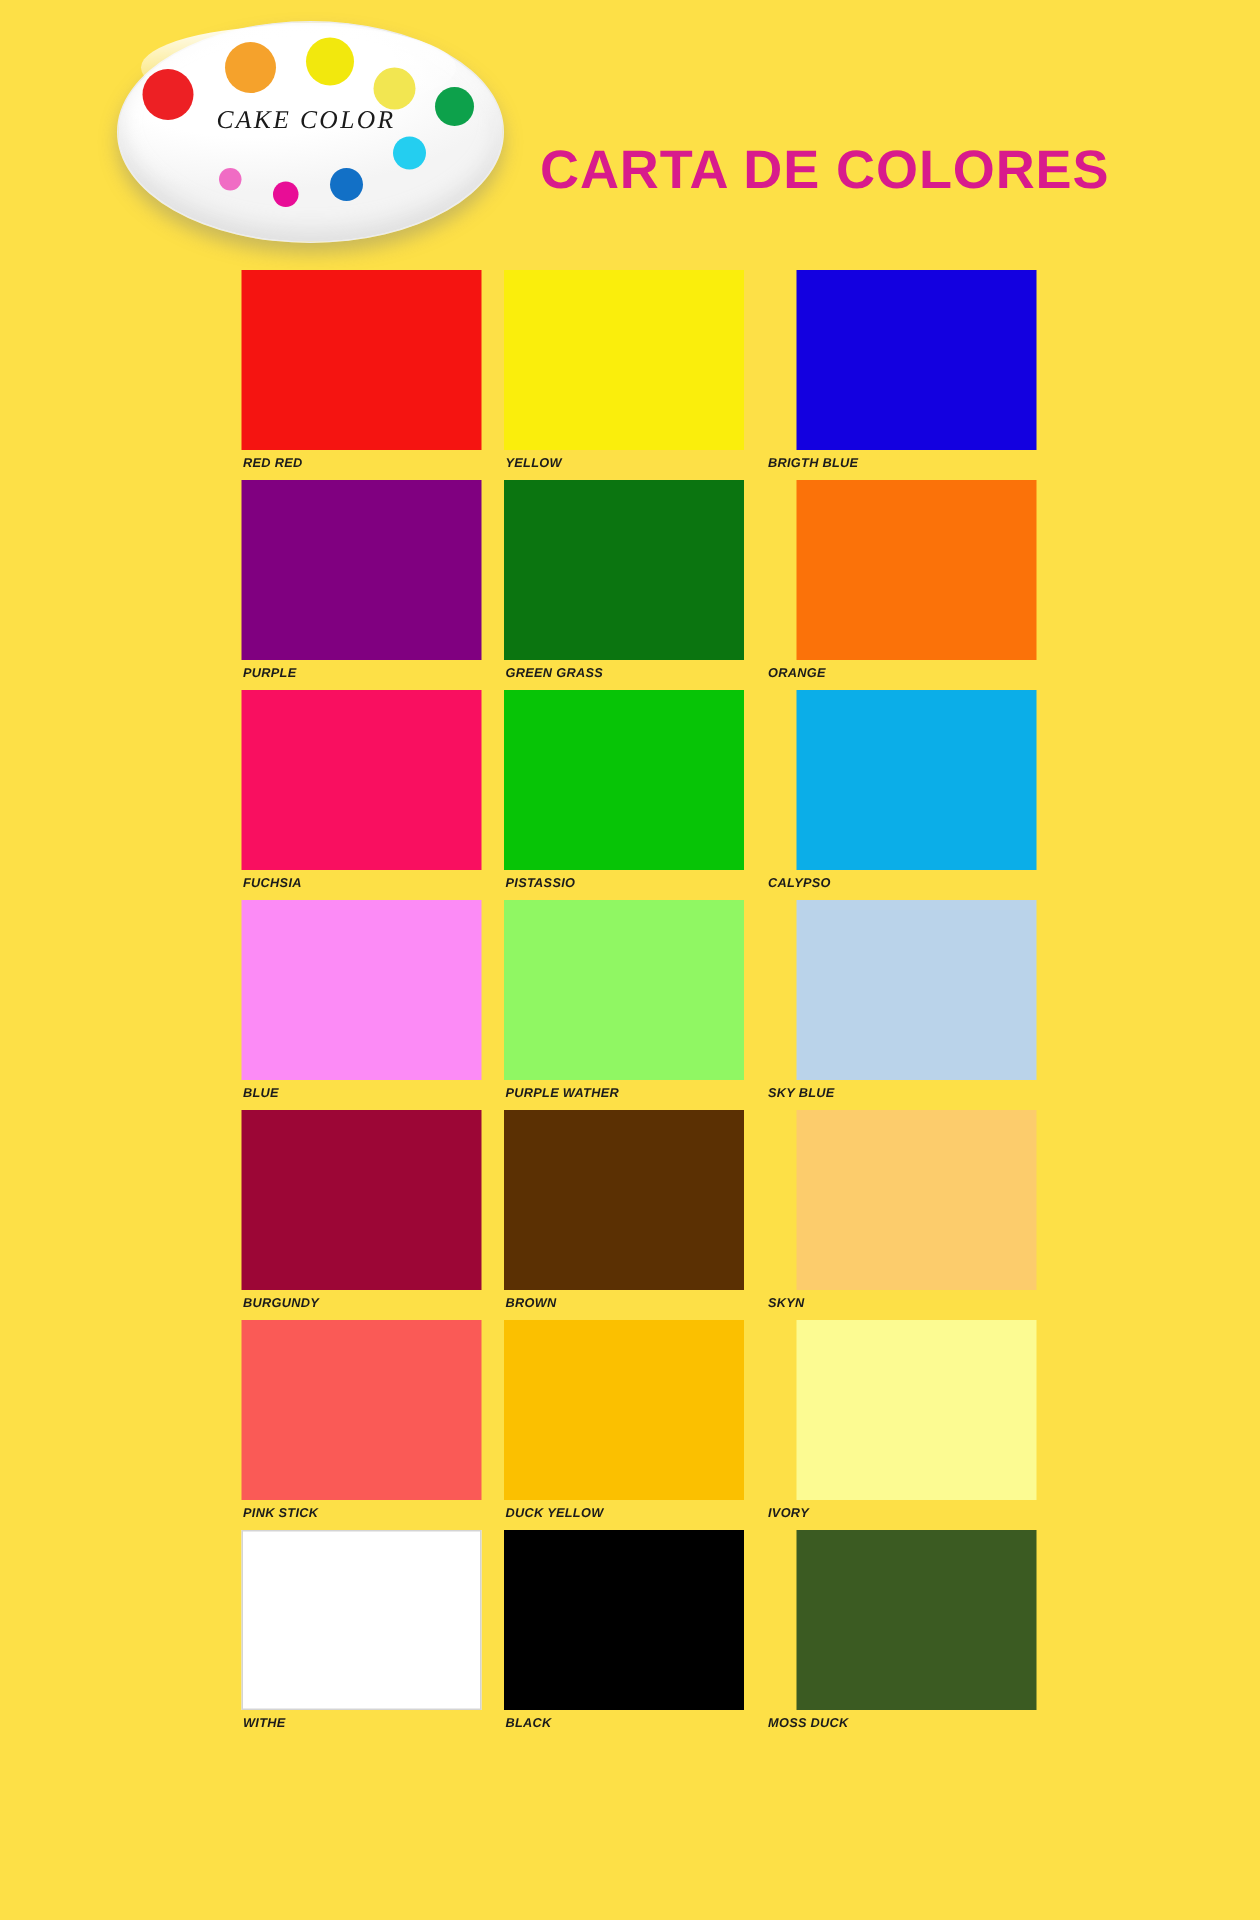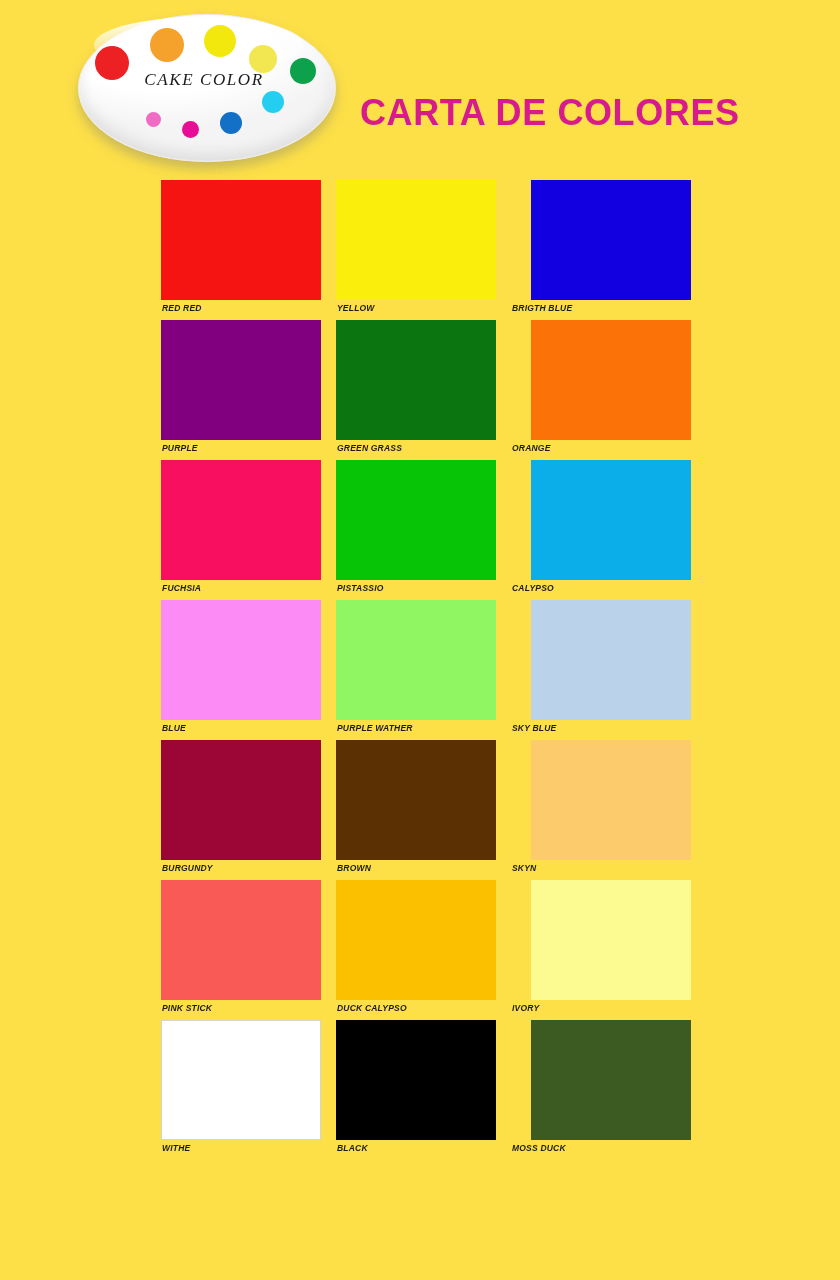--- a/index.html
+++ b/index.html
@@ -225,21 +225,21 @@
           <div class="caption">SKYN</div>
         </div>
       </div>
       <div class="row">
         <div class="cell">
           <div class="swatch" style="background: rgb(250, 90, 86);"></div>
           <div class="caption">PINK STICK</div>
         </div>
         <div class="cell">
           <div class="swatch" style="background: rgb(251, 192, 0);"></div>
-          <div class="caption">DUCK CALYPSO</div>
+          <div class="caption">DUCK YELLOW</div>
         </div>
         <div class="cell">
           <div class="swatch" style="background: rgb(252, 251, 146);"></div>
           <div class="caption">IVORY</div>
         </div>
       </div>
       <div class="row">
         <div class="cell">
           <div class="swatch bordered" style="background: rgb(255, 255, 255);"></div>
           <div class="caption">WITHE</div>

